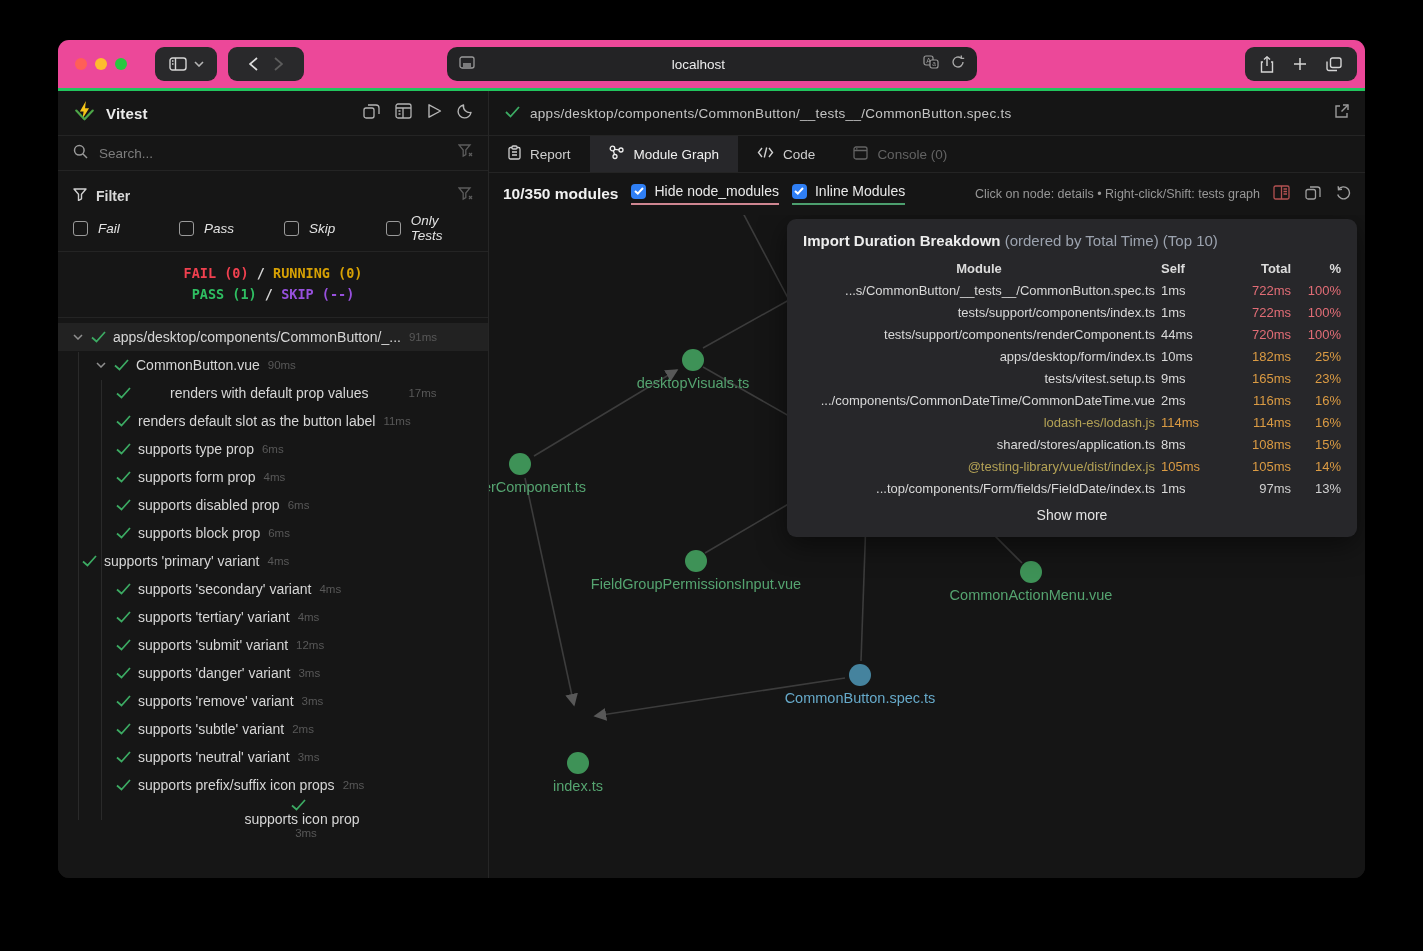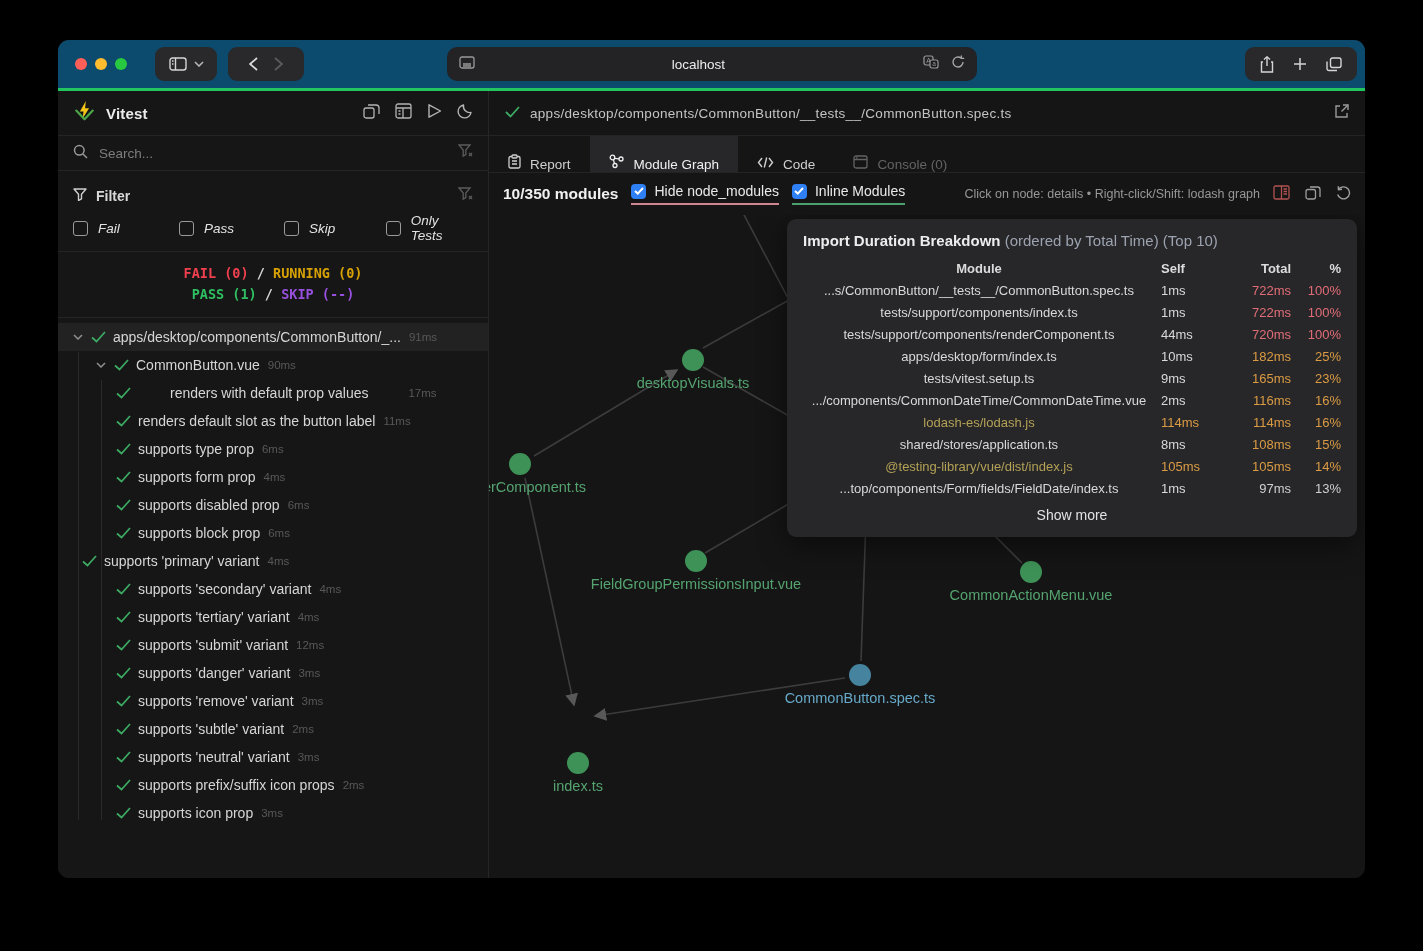--- a/index.html
+++ b/index.html
@@ -2,21 +2,21 @@
 <html style="--fail: #f0404f; --running: #d7a104; --pass: #2fbf62; --skip: #9750dd; --ul-pink: #cf8691; --ul-green: #4c9f6e; --cbx-blue: #2f7ff5; --node-green: #3e9257; --node-green-label: #55a470; --node-teal: #45839e; --node-teal-label: #66a9c9; --tbl-red: #e26d76; --tbl-orange: #db9b43; --tbl-yellow: #b3a155;"><head>
 <meta charset="utf-8">
 <style>
   * { margin:0; padding:0; box-sizing:border-box; }
   body { background:#000; font-family:"Liberation Sans", sans-serif; }
   .stage { position:relative; width:1423px; height:951px; background:#000; overflow:hidden; }
   .window { position:absolute; left:58px; top:40px; width:1307px; height:838px;
             border-radius:11px; overflow:hidden; background:#151515; }
 
   
-  .titlebar { position:relative; height:48px; background:#0c4a6e; }
+  .titlebar { position:relative; height:48px; background:#ec4899; }
   .lights { position:absolute; left:17px; top:18px; display:flex; gap:8px; }
   .light { width:12px; height:12px; border-radius:50%; }
   .pill { position:absolute; top:7px; height:34px; background:#29292b; border-radius:9px;
           display:flex; align-items:center; justify-content:center; color:#c9c9c9; }
   .pill svg { display:block; }
   .sidebar-pill { left:97px; width:62px; gap:7px; }
   .nav-pill { left:170px; width:76px; gap:16px; }
   .right-pill { right:8px; width:112px; gap:19px; }
   .urlbar { position:absolute; top:7px; left:50%; transform:translateX(-50%); width:530px; height:34px;
             background:#232325; border-radius:10px; display:flex; align-items:center; padding:0 12px; }
@@ -54,21 +54,21 @@
   .trow { height:28px; display:flex; align-items:center; font-size:14px; color:#d6d6d6; white-space:nowrap; }
   .trow.selected { background:#222222; }
   .trow .chev { color:#8f8f8f; display:flex; width:16px; justify-content:center; margin-right:5px; }
   .trow .chk { display:flex; margin-right:7px; }
   .trow .time { margin-left:8px; font-size:11.5px; color:#585858; }
 
   
   .file-header { height:45px; border-bottom:1px solid #242424; display:flex; align-items:center; padding:0 16px; gap:10px; }
   .file-path { color:#c4c4c4; font-size:13.5px; letter-spacing:.3px; flex:1; white-space:nowrap; overflow:hidden; }
   .tabs { height:37px; border-bottom:1px solid #242424; display:flex; }
-  .tab { display:flex; align-items:flex-end; gap:9px; padding:0 19px; font-size:13.5px; color:#cfcfcf; cursor:default; }
+  .tab { display:flex; align-items:center; gap:9px; padding:0 19px; font-size:13.5px; color:#cfcfcf; cursor:default; }
   .tab.active { background:#27272a; color:#f0f0f0; }
   .tab.disabled { color:#636363; }
 
   .graph-toolbar { height:42px; display:flex; align-items:center; padding:0 14px; gap:13px; }
   .mod-count { font-size:15.5px; font-weight:700; color:#f1f1f1; white-space:nowrap; }
   .cb-item { display:inline-flex; align-items:center; gap:8px; padding-bottom:4px; font-size:14px; color:#eaeaea; white-space:nowrap; }
   .cb-item.ul-pink { border-bottom:2px solid var(--ul-pink); }
   .cb-item.ul-green { border-bottom:2px solid var(--ul-green); }
   .cbx { width:15px; height:15px; border-radius:4px; background:var(--cbx-blue); display:inline-flex; align-items:center; justify-content:center; }
   .hint { margin-left:auto; font-size:12.5px; color:#979797; white-space:nowrap; }
@@ -88,21 +88,21 @@
 
   
   .breakdown { position:absolute; left:298px; top:4px; width:570px; height:318px; z-index:5;
                background:#27272a; border-radius:9px; box-shadow:0 8px 28px rgba(0,0,0,.5);
                padding:13px 16px 10px 16px; }
   .bd-title { font-size:15px; color:#9ca3af; }
   .bd-title b { color:#ededed; font-weight:700; }
   .bd-grid { margin-top:9px; display:grid; grid-template-columns:1fr 62px 74px 50px; row-gap:0;
              font-size:13px; line-height:22px; }
   .bd-grid .h { font-weight:700; color:#dcdcdc; }
-  .c-mod { text-align:center; color:#d9d9d9; white-space:nowrap; overflow:hidden; }
+  .c-mod { text-align:right; color:#d9d9d9; white-space:nowrap; overflow:hidden; }
   .c-self { text-align:left; padding-left:6px; color:#d9d9d9; }
   .c-total { text-align:right; color:#cfcfcf; }
   .c-pct { text-align:right; color:#cfcfcf; }
   .h.c-mod { text-align:center; }
   .tone-red { color:var(--tbl-red) !important; }
   .tone-orange { color:var(--tbl-orange) !important; }
   .mod-yellow { color:var(--tbl-yellow) !important; }
   .show-more { margin-top:7px; text-align:center; font-size:14px; color:#e3e3e3; cursor:pointer; }
 </style>
 </head>
@@ -460,21 +460,21 @@
               </div>
               <div class="trow" style="padding-left: 58px;">
                 <span class="chk">
                   <svg width="15" height="12" viewBox="0 0 15 12" fill="none" stroke="#3cab63" stroke-width="1.7">
                     <polyline points="1,6.5 5.5,10.5 14,1"></polyline>
                   </svg>
                 </span>
                 <span>supports prefix/suffix icon props</span>
                 <span class="time">2ms</span>
               </div>
-              <div class="trow" style="padding-left: 58px;">
+              <div class="trow" style="padding-left: 58px; flex-direction: column;">
                 <span class="chk">
                   <svg width="15" height="12" viewBox="0 0 15 12" fill="none" stroke="#3cab63" stroke-width="1.7">
                     <polyline points="1,6.5 5.5,10.5 14,1"></polyline>
                   </svg>
                 </span>
                 <span>supports icon prop</span>
                 <span class="time">3ms</span>
               </div>
             </div>
         </div>
@@ -554,21 +554,21 @@
             <span>Hide node_modules</span>
           </span>
           <span class="cb-item ul-green">
             <span class="cbx">
               <svg width="10" height="8" viewBox="0 0 10 8" fill="none" stroke="#fff" stroke-width="2">
                 <polyline points="1,4 3.8,6.6 9,1"></polyline>
               </svg>
             </span>
             <span>Inline Modules</span>
           </span>
-          <span class="hint">Click on node: details • Right-click/Shift: lodash graph</span>
+          <span class="hint">Click on node: details • Right-click/Shift: tests graph</span>
           <span class="tb-icons">
             <span class="book-red">
               <svg width="17" height="15" viewBox="0 0 17 15" fill="none" stroke="currentColor" stroke-width="1.3">
                 <rect x="1" y="1" width="15" height="13" rx="1.5"></rect>
                   <line x1="8.5" y1="1" x2="8.5" y2="14"></line>
                 <line x1="10.5" y1="4" x2="14" y2="4"></line>
                   <line x1="10.5" y1="6.5" x2="14" y2="6.5"></line>
                   <line x1="10.5" y1="9" x2="14" y2="9"></line>
               </svg>
             </span>

